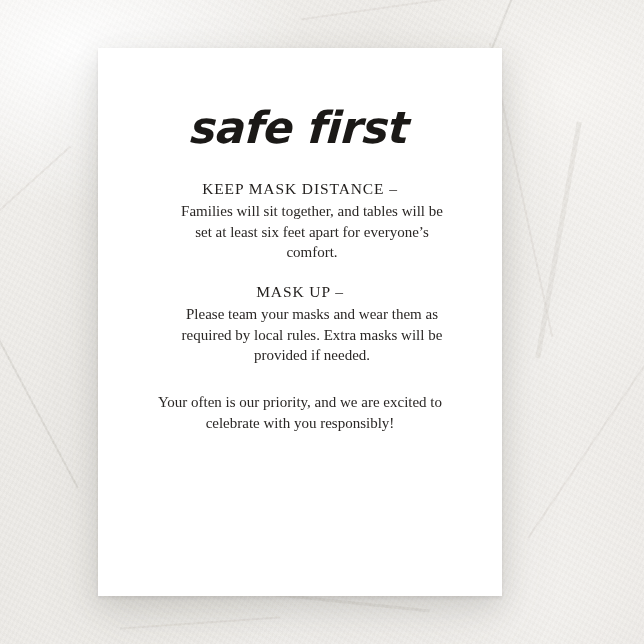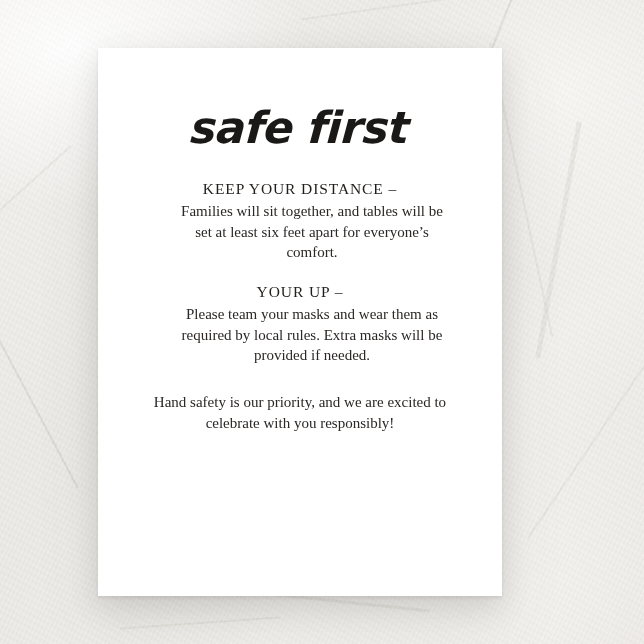--- a/index.html
+++ b/index.html
@@ -128,30 +128,30 @@
   <div class="vein soft" style="left:120px; top:622px; width:160px; height:2px; transform:rotate(-4deg);"></div>
   <div class="vein soft" style="left:300px; top:8px; width:150px; height:2px; transform:rotate(-8deg);"></div>
   <div class="grain"></div>
 
   <div id="card">
     <div class="card-inner">
 
       <div id="title">safe first</div>
 
       <div class="section">
-        <div class="section-heading">KEEP YOUR DISTANCE –</div>
+        <div class="section-heading">KEEP MASK DISTANCE –</div>
         <div class="section-body">Families will sit together, and tables will be set at least six feet apart for everyone’s comfort.</div>
       </div>
 
       <div class="section">
-        <div class="section-heading">YOUR UP –</div>
+        <div class="section-heading">MASK UP –</div>
         <div class="section-body">Please team your masks and wear them as required by local rules. Extra masks will be provided if needed.</div>
       </div>
 
       <div class="section">
       </div>
 
 
-      <div class="closing">Hand safety is our priority, and we are excited to celebrate with you responsibly!</div>
+      <div class="closing">Your often is our priority, and we are excited to celebrate with you responsibly!</div>
 
     </div>
   </div>
 </div>
 
 </body></html>

